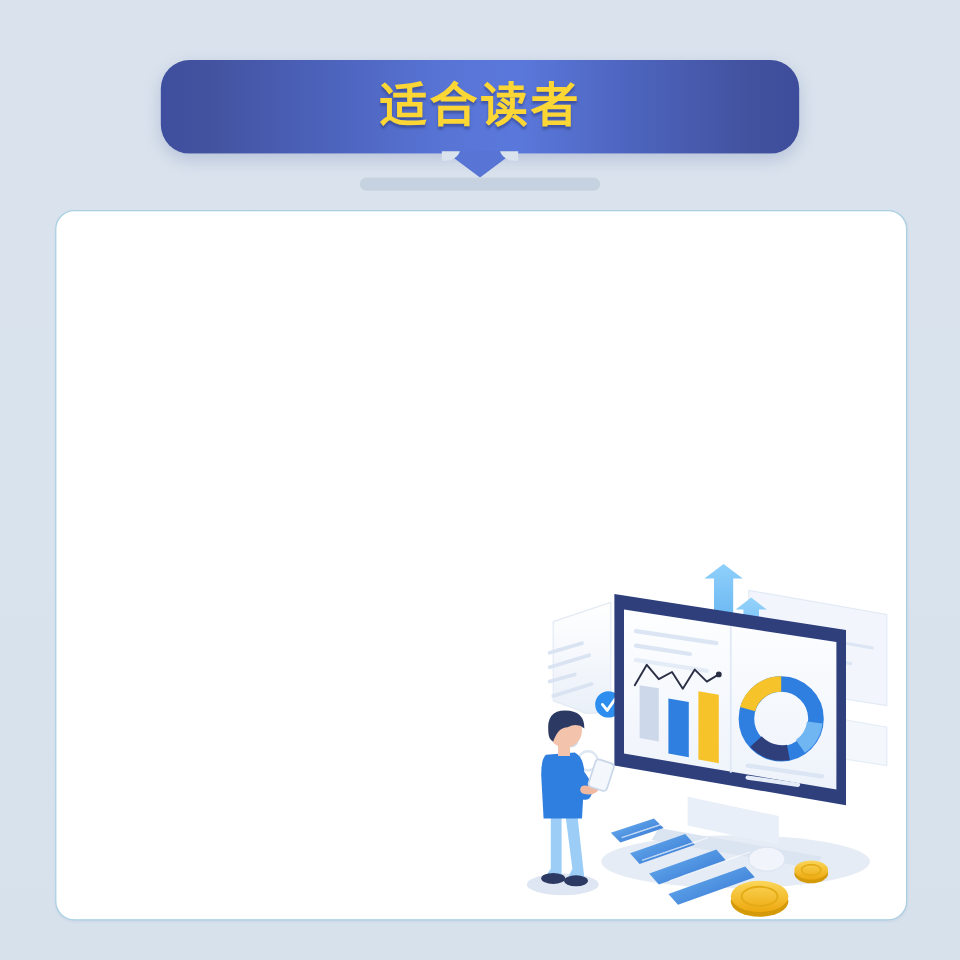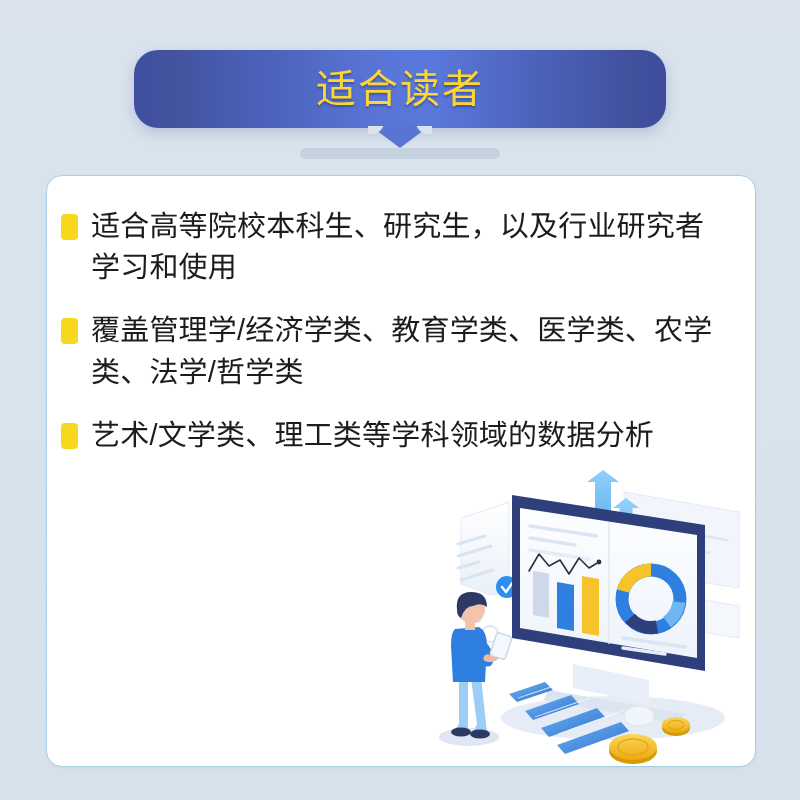--- a/index.html
+++ b/index.html
@@ -54,21 +54,21 @@
     position: absolute;
     left: 0;
     top: 0;
     width: 532px;
     height: 78px;
     display: flex;
     align-items: center;
     justify-content: center;
     color: #fcd634;
     font-size: 40px;
-    font-weight: normal;
+    font-weight: bold;
     letter-spacing: 2px;
     text-shadow: 0 2px 2px rgba(35, 48, 110, 0.45);
     line-height: 1;
     user-select: none;
   }
   
   .banner-notch {
     position: absolute;
     left: 368px;
     top: 76px;
@@ -181,34 +181,20 @@
     </div>
     <div class="banner-notch">
       <div class="notch-fill-l"></div>
       <div class="notch-fill-r"></div>
     </div>
   </div>
   <div class="under-bar"></div>
 
   <div class="card">
 
-    <ul class="bullets">
-      <li class="bullet-row">
-        <span class="bullet-marker"></span>
-        <span class="bullet-text">适合高等院校本科生、研究生，以及行业研究者学习和使用</span>
-      </li>
-      <li class="bullet-row">
-        <span class="bullet-marker"></span>
-        <span class="bullet-text">覆盖管理学/经济学类、教育学类、医学类、农学类、法学/哲学类</span>
-      </li>
-      <li class="bullet-row">
-        <span class="bullet-marker"></span>
-        <span class="bullet-text">艺术/文学类、理工类等学科领域的数据分析</span>
-      </li>
-    </ul>
 
     <div class="illustration">
       <svg viewBox="0 0 340 300" xmlns="http://www.w3.org/2000/svg" aria-hidden="true">
         <defs>
           <linearGradient id="gBlueBar" x1="0" y1="0" x2="1" y2="1">
             <stop offset="0%" stop-color="#6fb6f2"></stop>
             <stop offset="100%" stop-color="#2f6fd0"></stop>
           </linearGradient>
           <linearGradient id="gCoin" x1="0" y1="0" x2="0" y2="1">
             <stop offset="0%" stop-color="#fbd65a"></stop>

